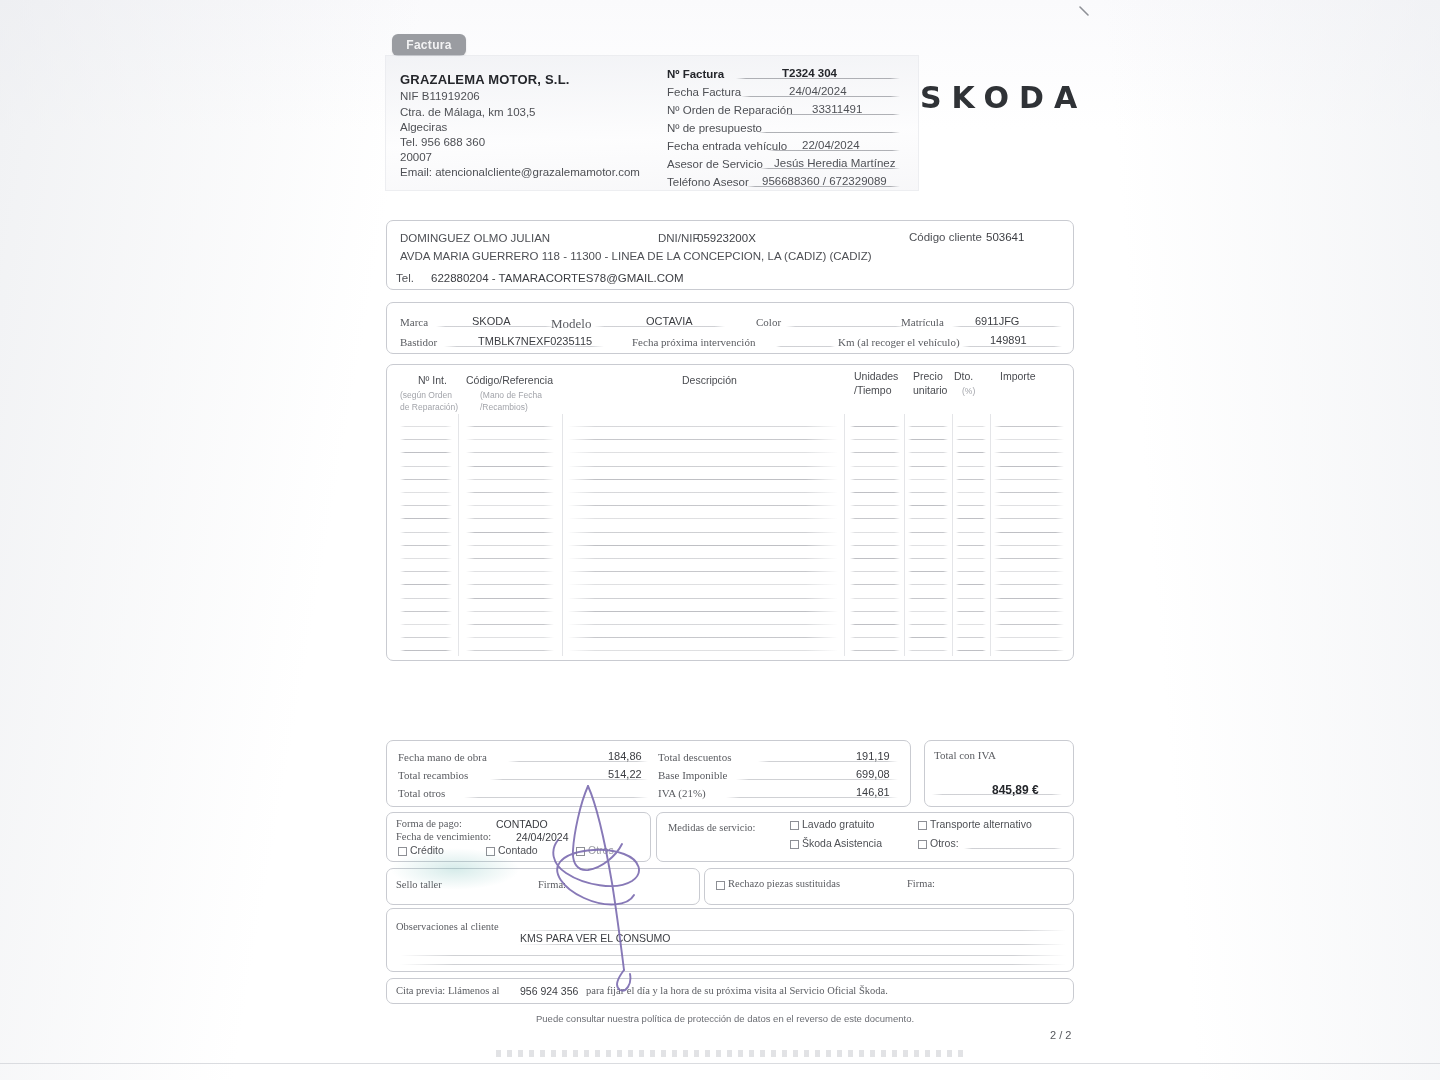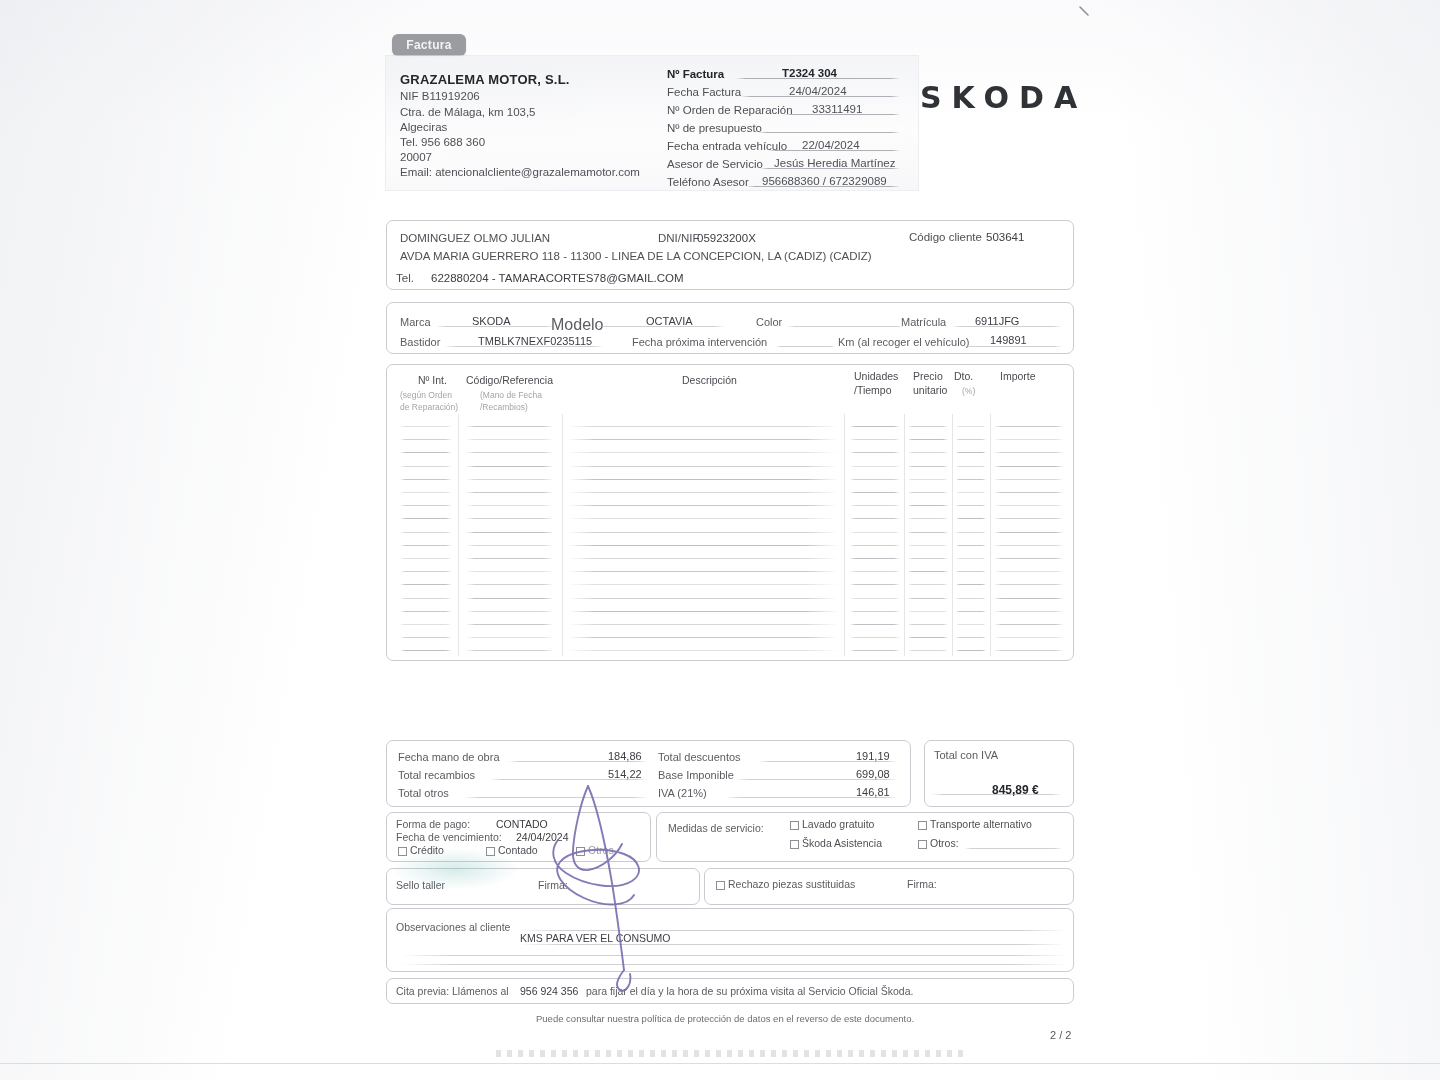--- a/index.html
+++ b/index.html
@@ -36,21 +36,21 @@
   .doc {
     position: absolute;
     left: 386px;
     top: 0;
     width: 690px;
     height: 1080px;
   }
 
   
   .t      { position: absolute; white-space: nowrap; color: #4e5055; }
-  .lbl    { color: #5a5c61; }
+  .lbl    { color: #5a5c61; font-family: Liberation Serif, serif; }
   .val    { color: #3b3d42; }
   .faint  { color: #9a9ca2; }
   .b      { font-weight: bold; color: #24262b; }
 
   
   .rule {
     position: absolute;
     height: 1px;
     background: linear-gradient(90deg,
        rgba(150,152,158,0.0) 0%,
@@ -254,21 +254,21 @@
     <div class="t" style="left:14px; top:250px; font-size:11.5px;">AVDA MARIA GUERRERO 118 - 11300 - LINEA DE LA CONCEPCION, LA (CADIZ) (CADIZ)</div>
     <div class="t" style="left:10px; top:272px; font-size:11.5px;">Tel.</div>
     <div class="t val" style="left:45px; top:272px; font-size:11.5px;">622880204  -  TAMARACORTES78@GMAIL.COM</div>
 
     <div class="box" style="left:0px; top:302px; width:686px; height:50px;"></div>
 
     <div class="t lbl" style="left:14px; top:316px; font-size:11px;">Marca</div>
     <div class="rule soft" style="left:50px; top:326px; width:119px;"></div>
     <div class="t val" style="left:86px; top:315px; font-size:11px;">SKODA</div>
 
-    <div class="t lbl" style="left:165px; top:316px; font-size:16px;text-align:center;">Modelo</div>
+    <div class="t lbl" style="left:165px; top:316px; font-size:13px;text-align:center;">Modelo</div>
     <div class="rule soft" style="left:208px; top:326px; width:131px;"></div>
     <div class="t val" style="left:260px; top:315px; font-size:11px;">OCTAVIA</div>
 
     <div class="t lbl" style="left:370px; top:316px; font-size:11px;">Color</div>
     <div class="rule soft" style="left:400px; top:326px; width:119px;"></div>
     <div class="t val" style="left:430px; top:315px; font-size:11px;"></div>
 
     <div class="t lbl" style="left:515px; top:316px; font-size:11px;">Matrícula</div>
     <div class="rule soft" style="left:566px; top:326px; width:110px;"></div>
     <div class="t val" style="left:589px; top:315px; font-size:11px;">6911JFG</div>

